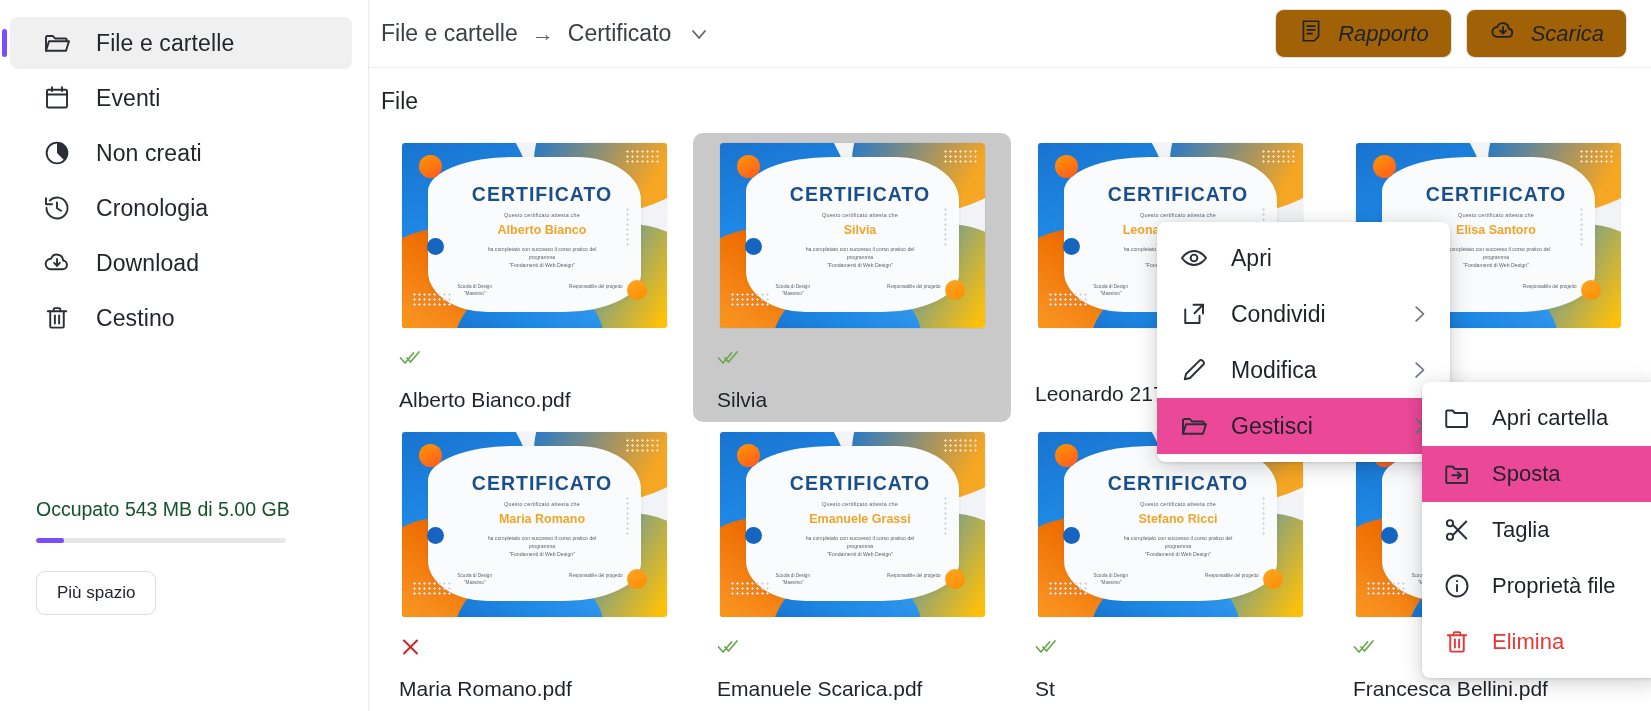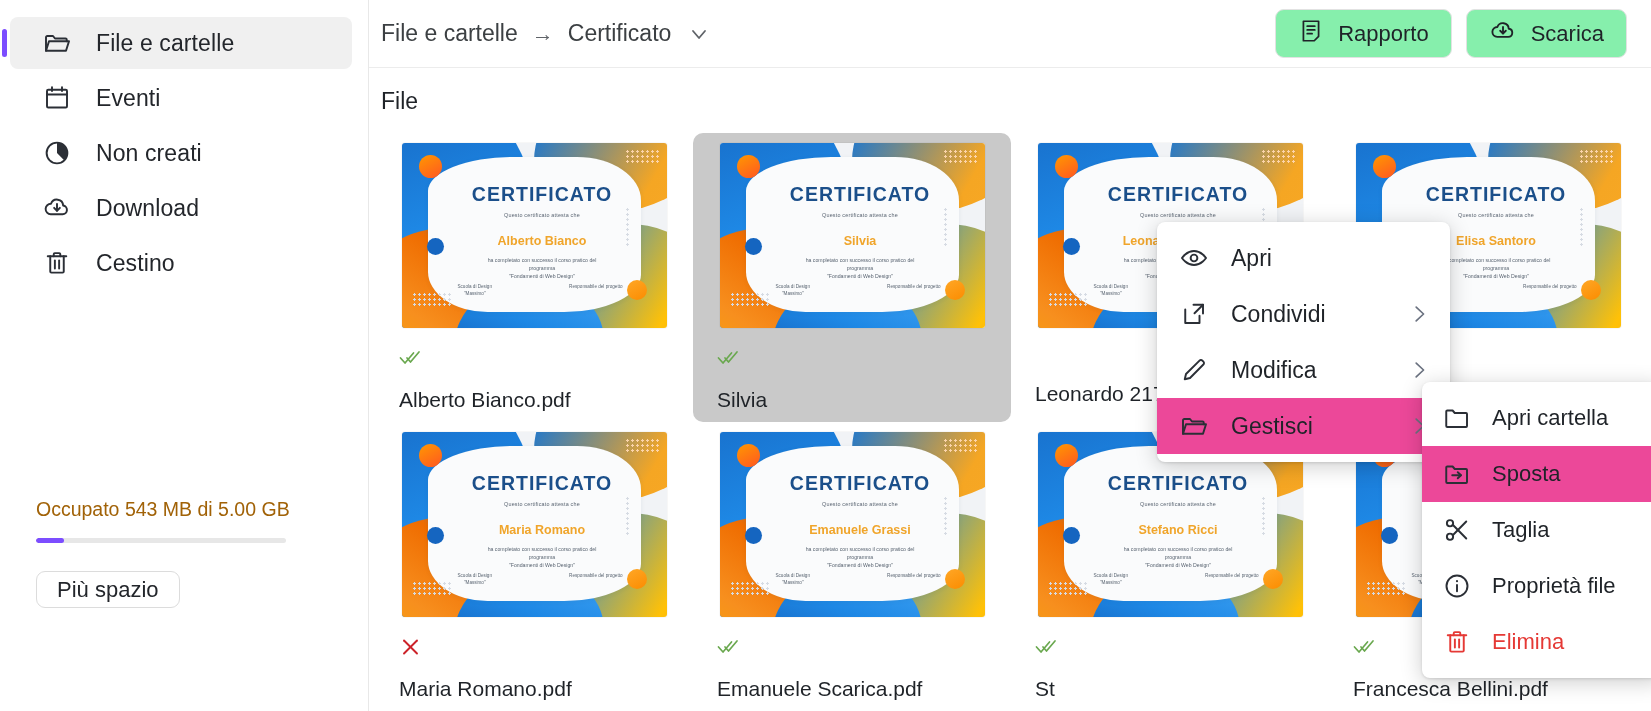--- a/index.html
+++ b/index.html
@@ -33,53 +33,54 @@
   .nav-item.active { background: #f0f0f0; }
   .nav-item.active::before {
     content: ""; position: absolute; left: -8px; top: 12px;
     width: 5px; height: 28px; background: #7c4dff; border-radius: 3px;
   }
   .nav-icon { width: 34px; height: 34px; display: flex; align-items: center; justify-content: center; flex: 0 0 34px; }
   .nav-icon svg { display: block; }
   .nav-label { font-size: 23px; color: #23262b; margin-left: 22px; letter-spacing: .1px; }
 
   .storage-wrap { position: absolute; left: 36px; top: 498px; width: 300px; }
-  .storage-text { font-size: 19.5px; color: #a16207; }
+  .storage-text { font-size: 19.5px; color: #14532d; }
   .storage-bar {
     margin-top: 17px; width: 250px; height: 5px;
     background: #e7e7e7; border-radius: 3px; overflow: hidden;
   }
   .storage-fill { height: 100%; background: #7c4dff; border-radius: 3px; }
   .space-btn {
     margin-top: 28px;
     display: inline-flex; align-items: center; justify-content: center;
-    height: 37px; padding: 0 20px;
+    height: 44px; padding: 0 20px;
     border: 1px solid #dcdcdc; border-radius: 9px;
-    background: #fff; font-size: 22px; color: #23262b; cursor: pointer;
+    background: #fff; font-size: 17px; color: #23262b; cursor: pointer;
     font-family: "Liberation Sans", sans-serif;
   }
 
   
   .main { flex: 1; position: relative; height: 711px; background: #fff; }
   .topbar {
     height: 68px; border-bottom: 1px solid #ececec;
     display: flex; align-items: center;
     padding: 0 24px 0 12px;
   }
   .breadcrumb { display: flex; align-items: center; gap: 14px; font-size: 23px; color: #3c4043; }
   .crumb { cursor: pointer; }
   .crumb-sep { color: #5f6368; font-size: 22px; }
   .chev-down { margin-left: 2px; display: inline-flex; }
   .topbar-actions { margin-left: auto; display: flex; gap: 14px; }
   .tb-btn {
     display: inline-flex; align-items: center; gap: 14px;
     height: 49px; padding: 0 22px;
     border: 1px solid #e2e2e2; border-radius: 9px;
-    background: #86efac; font-size: 22px; color: #1f2328; cursor: pointer;
+    background: #a16207; font-size: 22px; color: #1f2328; cursor: pointer;
     font-family: "Liberation Sans", sans-serif;
+    font-style: italic;
   }
 
   .section-title { font-size: 23px; color: #1f2328; margin: 20px 0 0 12px; }
 
   .grid {
     margin: 18px 0 0 0;
     display: grid;
     grid-template-columns: repeat(4, 318px);
     column-gap: 0px; row-gap: 0px;
     padding-left: 6px;
@@ -132,21 +133,21 @@
     background-size: 5px 5px; opacity: .95; }
   .cert .dots-bl { position:absolute; left: 10px; bottom: 20px; width: 40px; height: 16px;
     background-image: radial-gradient(#d6dbe3 1px, transparent 1.2px);
     background-size: 5px 5px; }
   .cert .dots-r { position:absolute; right: 36px; top: 64px; width: 6px; height: 40px;
     background-image: radial-gradient(#d6dbe3 1px, transparent 1.2px);
     background-size: 5px 5px; }
   .cert-body { position: absolute; left: 50px; right: 34px; top: 40px; text-align: center; }
   .cert-title { font-size: 19.5px; letter-spacing: 1px; color: #1b4f8a; font-weight: bold; }
   .cert-sub { font-size: 5.4px; color: #5a6572; margin-top: 6px; letter-spacing: .2px; }
-  .cert-name { font-size: 12.5px; color: #f0a52b; font-weight: bold; margin-top: 16px; }
+  .cert-name { font-size: 12.5px; color: #f0a52b; font-weight: bold; margin-top: 5px; }
   .cert-desc { font-size: 5.2px; color: #5a6572; margin-top: 8px; line-height: 1.55; }
   .cert-foot { position: absolute; left: 56px; right: 44px; bottom: 30px; display: flex; justify-content: space-between; }
   .cert-foot div { font-size: 4.6px; color: #5a6572; line-height: 1.5; text-align: center; }
 
   .file-label { display: flex; align-items: flex-start; gap: 12px; margin-top: 14px; padding-left: 12px; flex-direction: column; }
   .file-status { flex: 0 0 22px; margin-top: 4px; }
   .file-name { font-size: 21px; color: #1f2328; line-height: 1.32; }
 
   
   .ctx {
@@ -204,20 +205,30 @@
             <svg width="30" height="30" viewBox="0 0 24 24" fill="none" stroke="#2b2f36" stroke-width="1.55" stroke-linecap="round" stroke-linejoin="round">
               <circle cx="12" cy="12" r="8.3"></circle>
               <path d="M12 12 V3.7 A8.3 8.3 0 0 1 17.9 17.9 Z" fill="#2b2f36" stroke="none"></path>
             </svg>
           </span>
           <span class="nav-label">Non creati</span>
         </div>
         <div class="nav-item">
           <span class="nav-icon">
             <svg width="30" height="30" viewBox="0 0 24 24" fill="none" stroke="#2b2f36" stroke-width="1.55" stroke-linecap="round" stroke-linejoin="round">
+              <path d="M3.6 12a8.4 8.4 0 1 0 2.6-6.05"></path>
+              <polyline points="3.2 4.2 3.2 9 8 9"></polyline>
+              <polyline points="12 7.6 12 12.2 15.2 14.2"></polyline>
+            </svg>
+          </span>
+          <span class="nav-label">Cronologia</span>
+        </div>
+        <div class="nav-item">
+          <span class="nav-icon">
+            <svg width="30" height="30" viewBox="0 0 24 24" fill="none" stroke="#2b2f36" stroke-width="1.55" stroke-linecap="round" stroke-linejoin="round">
               <path d="M7 17h9.5a3.5 3.5 0 0 0 .4-6.97A5 5 0 0 0 7.2 8.6 4.2 4.2 0 0 0 7 17z"></path>
               <line x1="12" y1="8.8" x2="12" y2="14"></line>
               <polyline points="9.7 11.9 12 14.3 14.3 11.9"></polyline>
             </svg>
           </span>
           <span class="nav-label">Download</span>
         </div>
         <div class="nav-item">
           <span class="nav-icon">
             <svg width="30" height="30" viewBox="0 0 24 24" fill="none" stroke="#2b2f36" stroke-width="1.55" stroke-linecap="round" stroke-linejoin="round">

